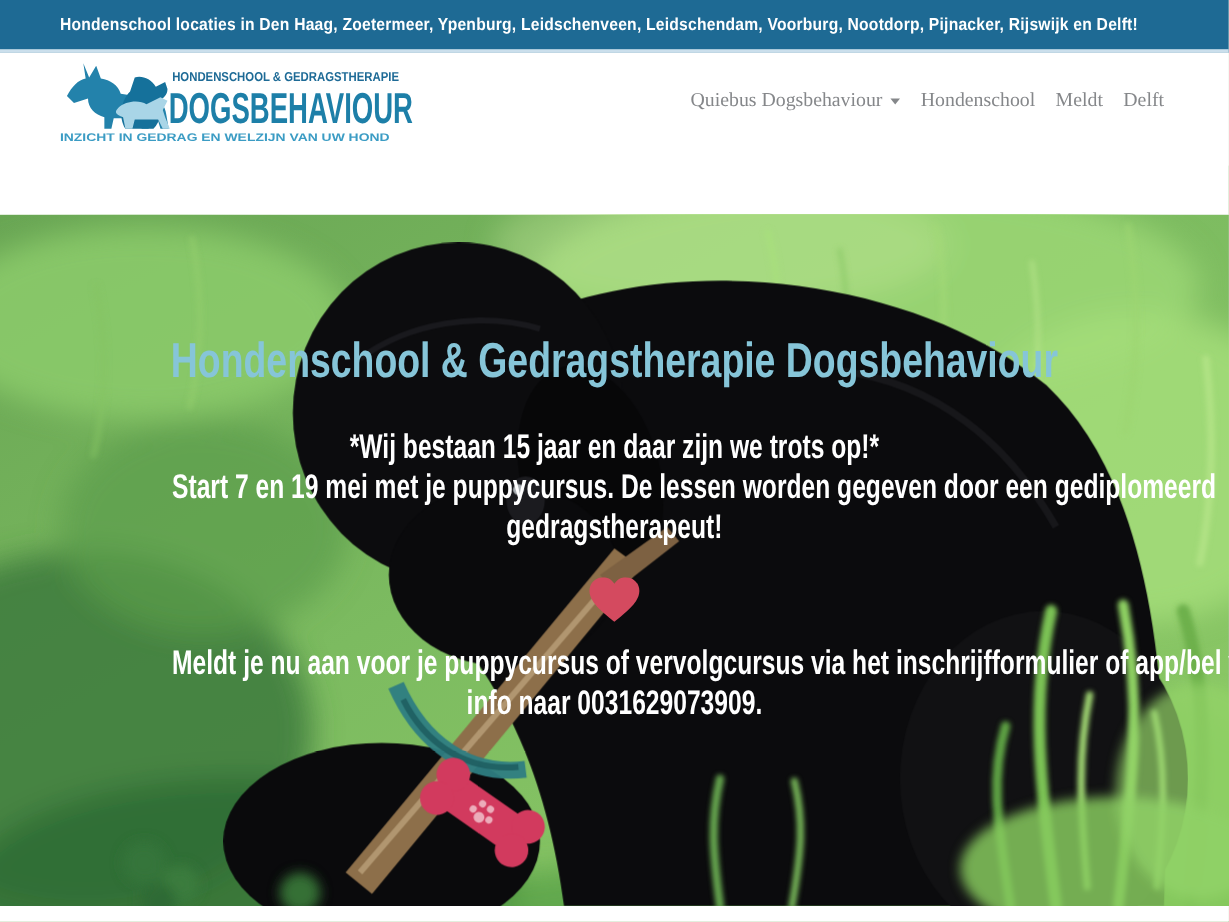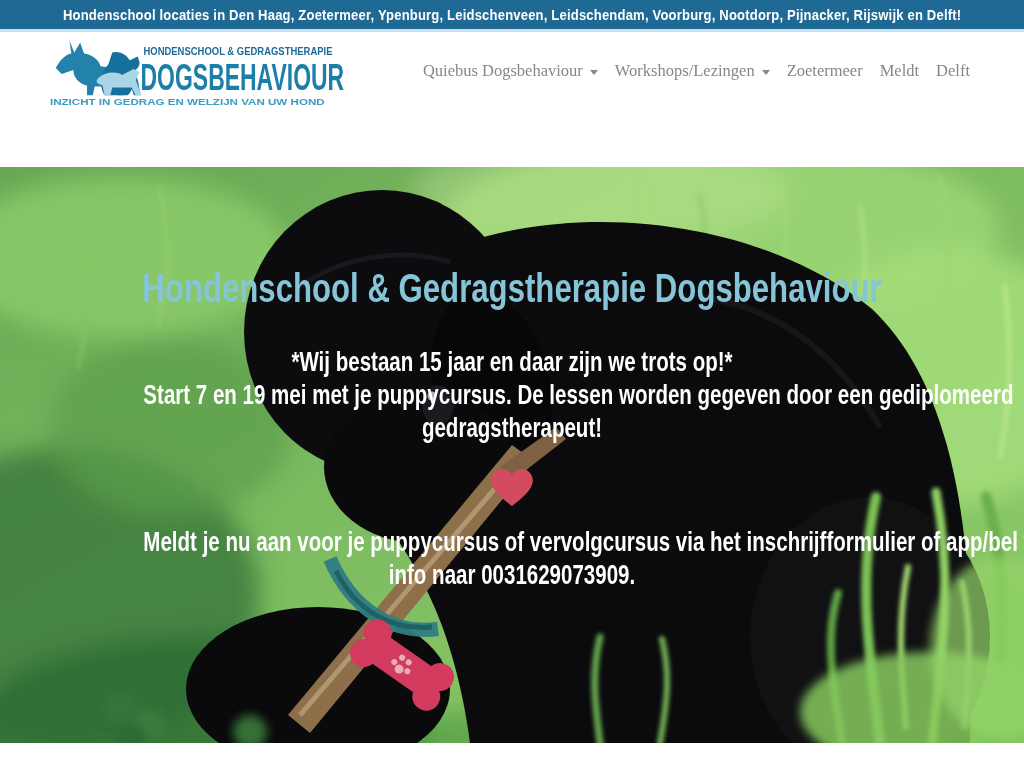--- a/index.html
+++ b/index.html
@@ -8,23 +8,23 @@
     --logo-dark:#1d6a96; --logo-name:#1d7fa8; --logo-tagline:#3b9cc4;
   }
   *{box-sizing:border-box;}
   html,body{margin:0;padding:0;}
   body{
     width:1024px;height:768px;overflow:hidden;background:#fff;
     font-family:"Liberation Sans",sans-serif;
   }
   
   .topbar{
-    height:32px;background:var(--topbar-bg);
+    height:44px;background:var(--topbar-bg);
     border-bottom:3px solid var(--topbar-border);
-    display:flex;align-items:center;justify-content:center;
+    display:flex;align-items:center;
   }
   .topbar-text{
     color:#fff;font-weight:bold;font-size:14.5px;white-space:nowrap;
     transform:scaleX(.9);transform-origin:50% 50%;letter-spacing:.2px;
   }
   
   .navbar{
     height:94px;background:#fff;display:flex;align-items:center;
     justify-content:space-between;padding:0 54px 16px 48px;
   }
@@ -85,25 +85,21 @@
       <text x="2" y="72" font-size="9.5" font-weight="bold" fill="#3b9cc4" textLength="282" lengthAdjust="spacingAndGlyphs">INZICHT IN GEDRAG EN WELZIJN VAN UW HOND</text>
     </svg>
   </a>
 
   <nav class="nav">
     <a>
       <span>Quiebus Dogsbehaviour</span>
       <span class="caret"></span>
     </a>
     <a>
-      <span>Workshops/Lezingen</span>
-      <span class="caret"></span>
-    </a>
-    <a>
-      <span>Zoetermeer</span>
+      <span>Hondenschool</span>
     </a>
     <a>
       <span>Meldt</span>
     </a>
     <a>
       <span>Delft</span>
     </a>
   </nav>
 </div>
 

